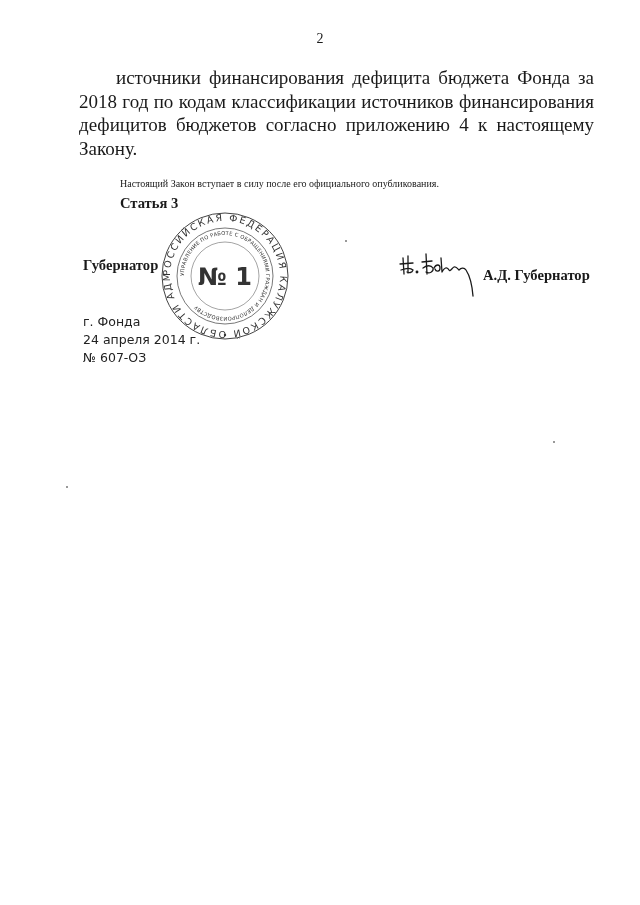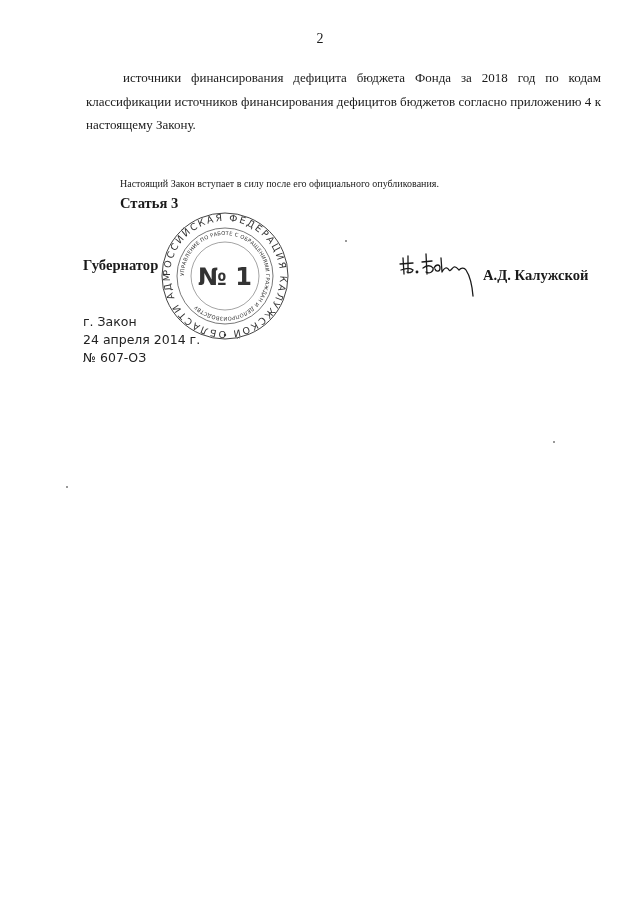--- a/index.html
+++ b/index.html
@@ -1,18 +1,18 @@
 <!DOCTYPE html>
 <html><head>
   <meta charset="utf-8">
   <style>
     html, body { margin: 0; padding: 0; background: #ffffff; }
     body { width: 640px; height: 905px; position: relative; overflow: hidden; font-family: "Liberation Serif", serif; color: #1a1a1a; }
     .page-number { position: absolute; top: 31px; left: 0; width: 640px; text-align: center; font-size: 14px; }
-    .para { position: absolute; left: 86px; width: 515px; font-size: 13px; line-height: 23.5px; text-align: justify; }
+    .para { position: absolute; left: 79px; width: 515px; font-size: 19px; line-height: 23.5px; text-align: justify; }
     .para.p1 { top: 66px; text-indent: 37px; }
     .article-title { position: absolute; left: 120px; top: 155px; font-size: 14.6px; font-weight: bold; margin-top: 40px; }
     .article-text { position: absolute; left: 120px; top: 178px; font-size: 10px; white-space: nowrap; }
     .gov-title { position: absolute; left: 83px; top: 256px; font-size: 14.6px; font-weight: bold; line-height: 18px; }
     .signer-name { position: absolute; left: 483px; top: 267px; font-size: 14.6px; font-weight: bold; }
     .place-date { position: absolute; left: 83px; top: 313px; font-family: "DejaVu Sans", sans-serif; font-size: 12.5px; line-height: 18px; color: #222; }
     .stamp { position: absolute; left: 160px; top: 211px; width: 130px; height: 130px; }
     .signature { position: absolute; left: 398px; top: 250px; width: 80px; height: 50px; }
     .speck { position: absolute; width: 1.5px; height: 1.5px; background: #999; }
   </style>
@@ -58,24 +58,24 @@
       <path d="M3,20 C8,18 12,17 15,20 C14,23 11,23 9,22"></path>
       <circle cx="19" cy="22" r="0.8" fill="#1a1a1a"></circle>
       <path d="M28,4 L29,24"></path>
       <path d="M24,12 L34,11"></path>
       <path d="M25,18 C29,15 33,15 35,18 C36,22 31,24 28,22"></path>
       <path d="M36,18 C38,14 42,14 42,18 C42,22 38,22 37,19"></path>
       <path d="M43,8 L44,22 C46,18 49,16 51,20 C52,22 54,18 56,17 C58,16 60,19 61,20 C63,18 66,17 68,20 C72,26 74,34 75,46"></path>
     </g>
   </svg>
 
-  <div class="signer-name">А.Д. Калужской</div>
+  <div class="signer-name">А.Д. Губернатор</div>
 
   <div class="place-date">
-    <div>г. Закон</div>
+    <div>г. Фонда</div>
     <div>24 апреля 2014 г.</div>
     <div>№ 607-ОЗ</div>
   </div>
 
   <div class="speck" style="left:345px; top:240px;"></div>
   <div class="speck" style="left:553px; top:441px;"></div>
   <div class="speck" style="left:66px; top:486px;"></div>
 
 </div>
 

